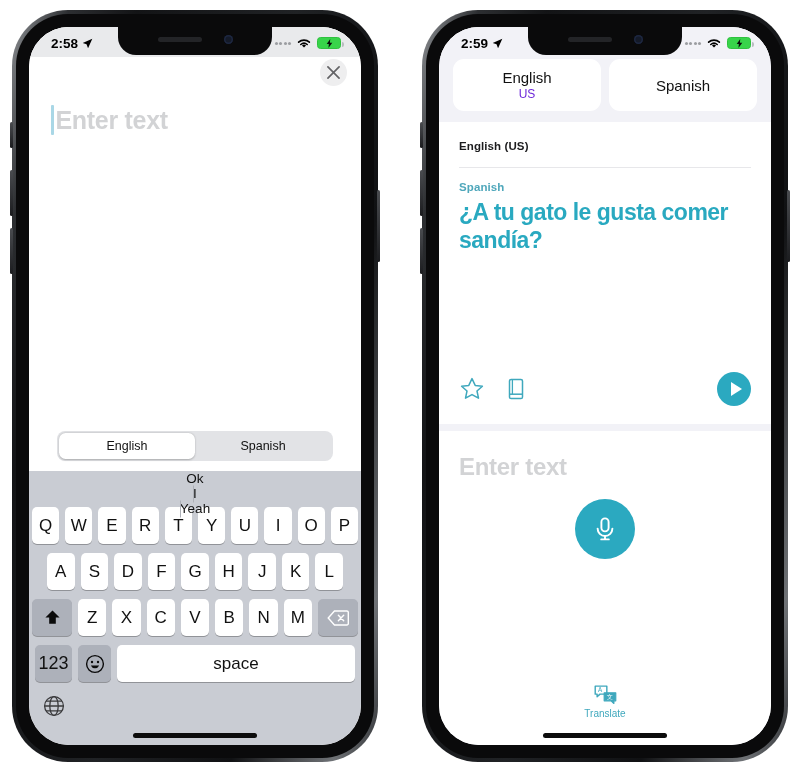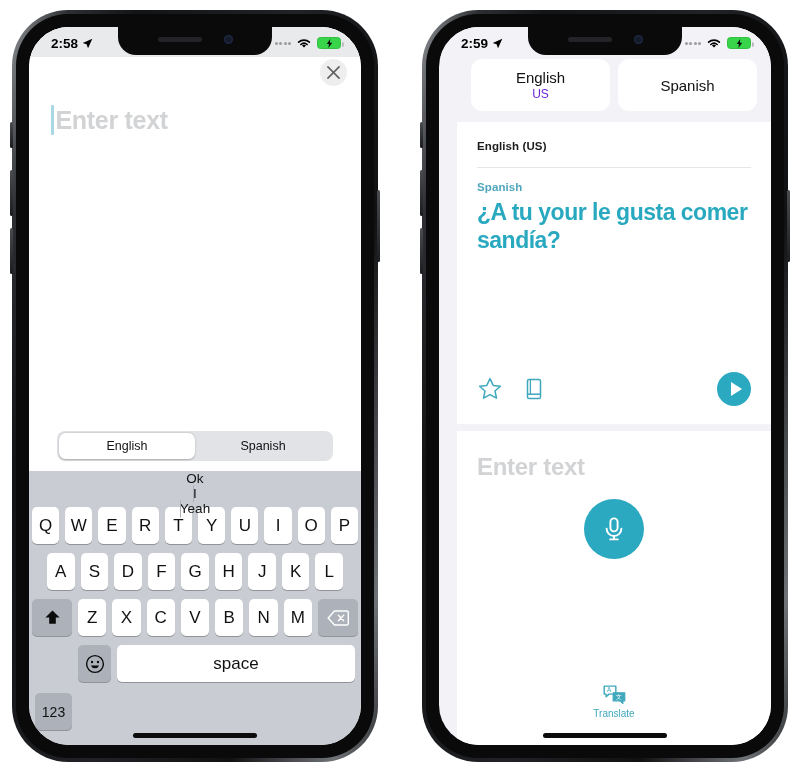--- a/index.html
+++ b/index.html
@@ -133,33 +133,33 @@
     background: #ffffff; border-radius: 5px;
     height: 37px; width: 29px;
     display: flex; align-items: center; justify-content: center;
     font-size: 17px; color: #111;
     box-shadow: 0 1px 0 rgba(0,0,0,.28);
   }
   .kb-row.r2 { padding: 0 15px; }
   .kb-row.r3 { padding: 0 0px; }
   .key.fn { background: #adb1ba; width: 41px; box-shadow: 0 1px 0 rgba(0,0,0,.28); }
   .key.space { flex: 1; width: auto; }
-  .key.num { width: 37px; font-size: 14px; margin-top: 48px; }
+  .key.num { width: 37px; font-size: 18px; }
   .key.emoji { width: 33px; font-size: 17px; }
   .key.return { width: 72px; font-size: 14px; }
   .kb-row.r4 { gap: 6px; padding: 0 3px; }
   .kb-bottom { height: 44px; display: flex; align-items: flex-start; padding: 4px 0 0 14px; }
   .globe { width: 22px; height: 22px; }
   .home-ind {
     position: absolute; bottom: 7px; left: 50%; transform: translateX(-50%);
     width: 124px; height: 5px; border-radius: 3px; background: #0c0c0c;
   }
 
   
-  .r-screen { background: #f2f2f7; display: flex; flex-direction: column; padding-left: 18px; }
+  .r-screen { background: #f2f2f7; display: flex; flex-direction: column; }
   .r-statusbg { position:absolute; top:0; left:0; right:0; height:30px; background:#f2f2f7; z-index:20; }
   .lang-bar {
     padding: 32px 14px 11px; display: flex; gap: 8px; background: #f2f2f7;
   }
   .lang-card {
     flex: 1; background: #ffffff; border-radius: 11px;
     height: 52px; display: flex; flex-direction: column;
     align-items: center; justify-content: center;
   }
   .lang-main { font-size: 15px; color: #111; font-weight: normal; }
@@ -403,21 +403,21 @@
           </div>
           <div class="lang-card">
             <span class="lang-main">Spanish</span>
           </div>
         </div>
 
         <div class="result-card">
           <div class="res-label">English (US)</div>
           <div class="res-divider"></div>
           <div class="res-label tl">Spanish</div>
-          <div class="res-text tl">¿A tu your le gusta comer sandía?</div>
+          <div class="res-text tl">¿A tu gato le gusta comer sandía?</div>
 
           <div class="res-actions">
             <svg class="act-icon" viewBox="0 0 26 26">
               <path d="M13 2.6 L16.2 9.4 L23.4 10.2 L18 15 L19.5 22.2 L13 18.6 L6.5 22.2 L8 15 L2.6 10.2 L9.8 9.4 Z" fill="none" stroke="#3fa8bd" stroke-width="1.5" stroke-linejoin="round"></path>
             </svg>
             <svg class="act-icon" viewBox="0 0 26 26">
               <rect x="6.5" y="3.5" width="13" height="19" rx="1.6" fill="none" stroke="#3fa8bd" stroke-width="1.5"></rect>
               <path d="M6.5 18.2 H19.5" stroke="#3fa8bd" stroke-width="1.5"></path>
               <path d="M9.4 3.5 V18.2" stroke="#3fa8bd" stroke-width="1.3"></path>
             </svg>

